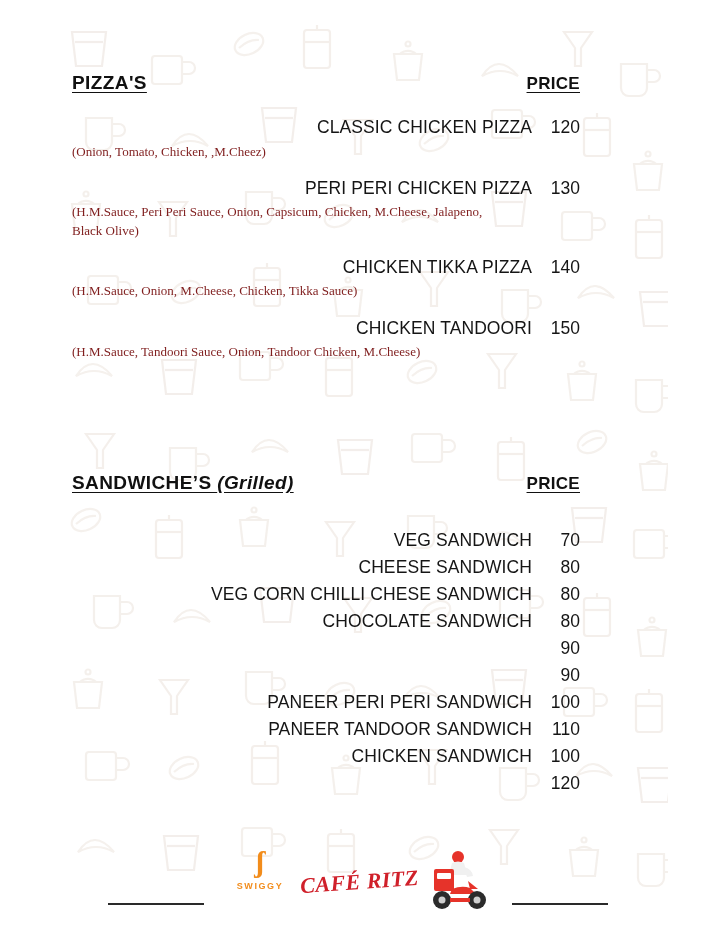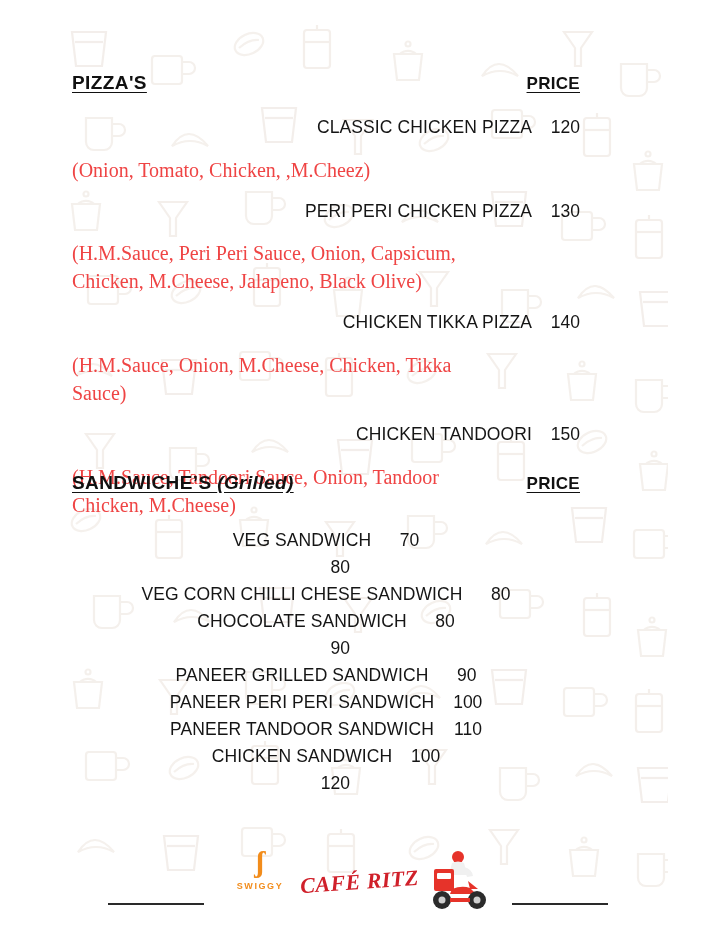--- a/index.html
+++ b/index.html
@@ -94,31 +94,31 @@
   }
   .item-price {
     font-size: 17.5px;
     color: #151515;
     min-width: 48px;
     text-align: right;
     margin-right: 12px;
   }
   .item-desc {
     font-family: "Liberation Serif", serif;
-    font-size: 20px;
-    color: #ef4444;
+    font-size: 13px;
+    color: #7f1d1d;
     line-height: 1.4;
     max-width: 430px;
-    margin-top: 16px;
+    margin-top: 3px;
   }
 
   
   .simple-row {
     display: flex;
-    justify-content: center;
+    justify-content: flex-end;
     align-items: baseline;
     margin-bottom: 6px;
   }
   .simple-name {
     font-size: 17.5px;
     color: #151515;
     letter-spacing: 0.1px;
   }
   .simple-price {
     font-size: 17.5px;
@@ -379,35 +379,35 @@
         <div class="section-price-label">PRICE</div>
       </div>
 
       <div style="height:14px"></div>
 
       <div class="simple-row">
         <div class="simple-name">VEG SANDWICH</div>
         <div class="simple-price">70</div>
       </div>
       <div class="simple-row">
+        <div class="simple-name">CHEESE SANDWICH</div>
         <div class="simple-price">80</div>
       </div>
       <div class="simple-row">
         <div class="simple-name">VEG CORN CHILLI CHESE SANDWICH</div>
         <div class="simple-price">80</div>
       </div>
       <div class="simple-row">
         <div class="simple-name">CHOCOLATE SANDWICH</div>
         <div class="simple-price">80</div>
       </div>
       <div class="simple-row">
         <div class="simple-price">90</div>
       </div>
       <div class="simple-row">
-        <div class="simple-name">PANEER GRILLED SANDWICH</div>
         <div class="simple-price">90</div>
       </div>
       <div class="simple-row">
         <div class="simple-name">PANEER PERI PERI SANDWICH</div>
         <div class="simple-price">100</div>
       </div>
       <div class="simple-row">
         <div class="simple-name">PANEER TANDOOR SANDWICH</div>
         <div class="simple-price">110</div>
       </div>

